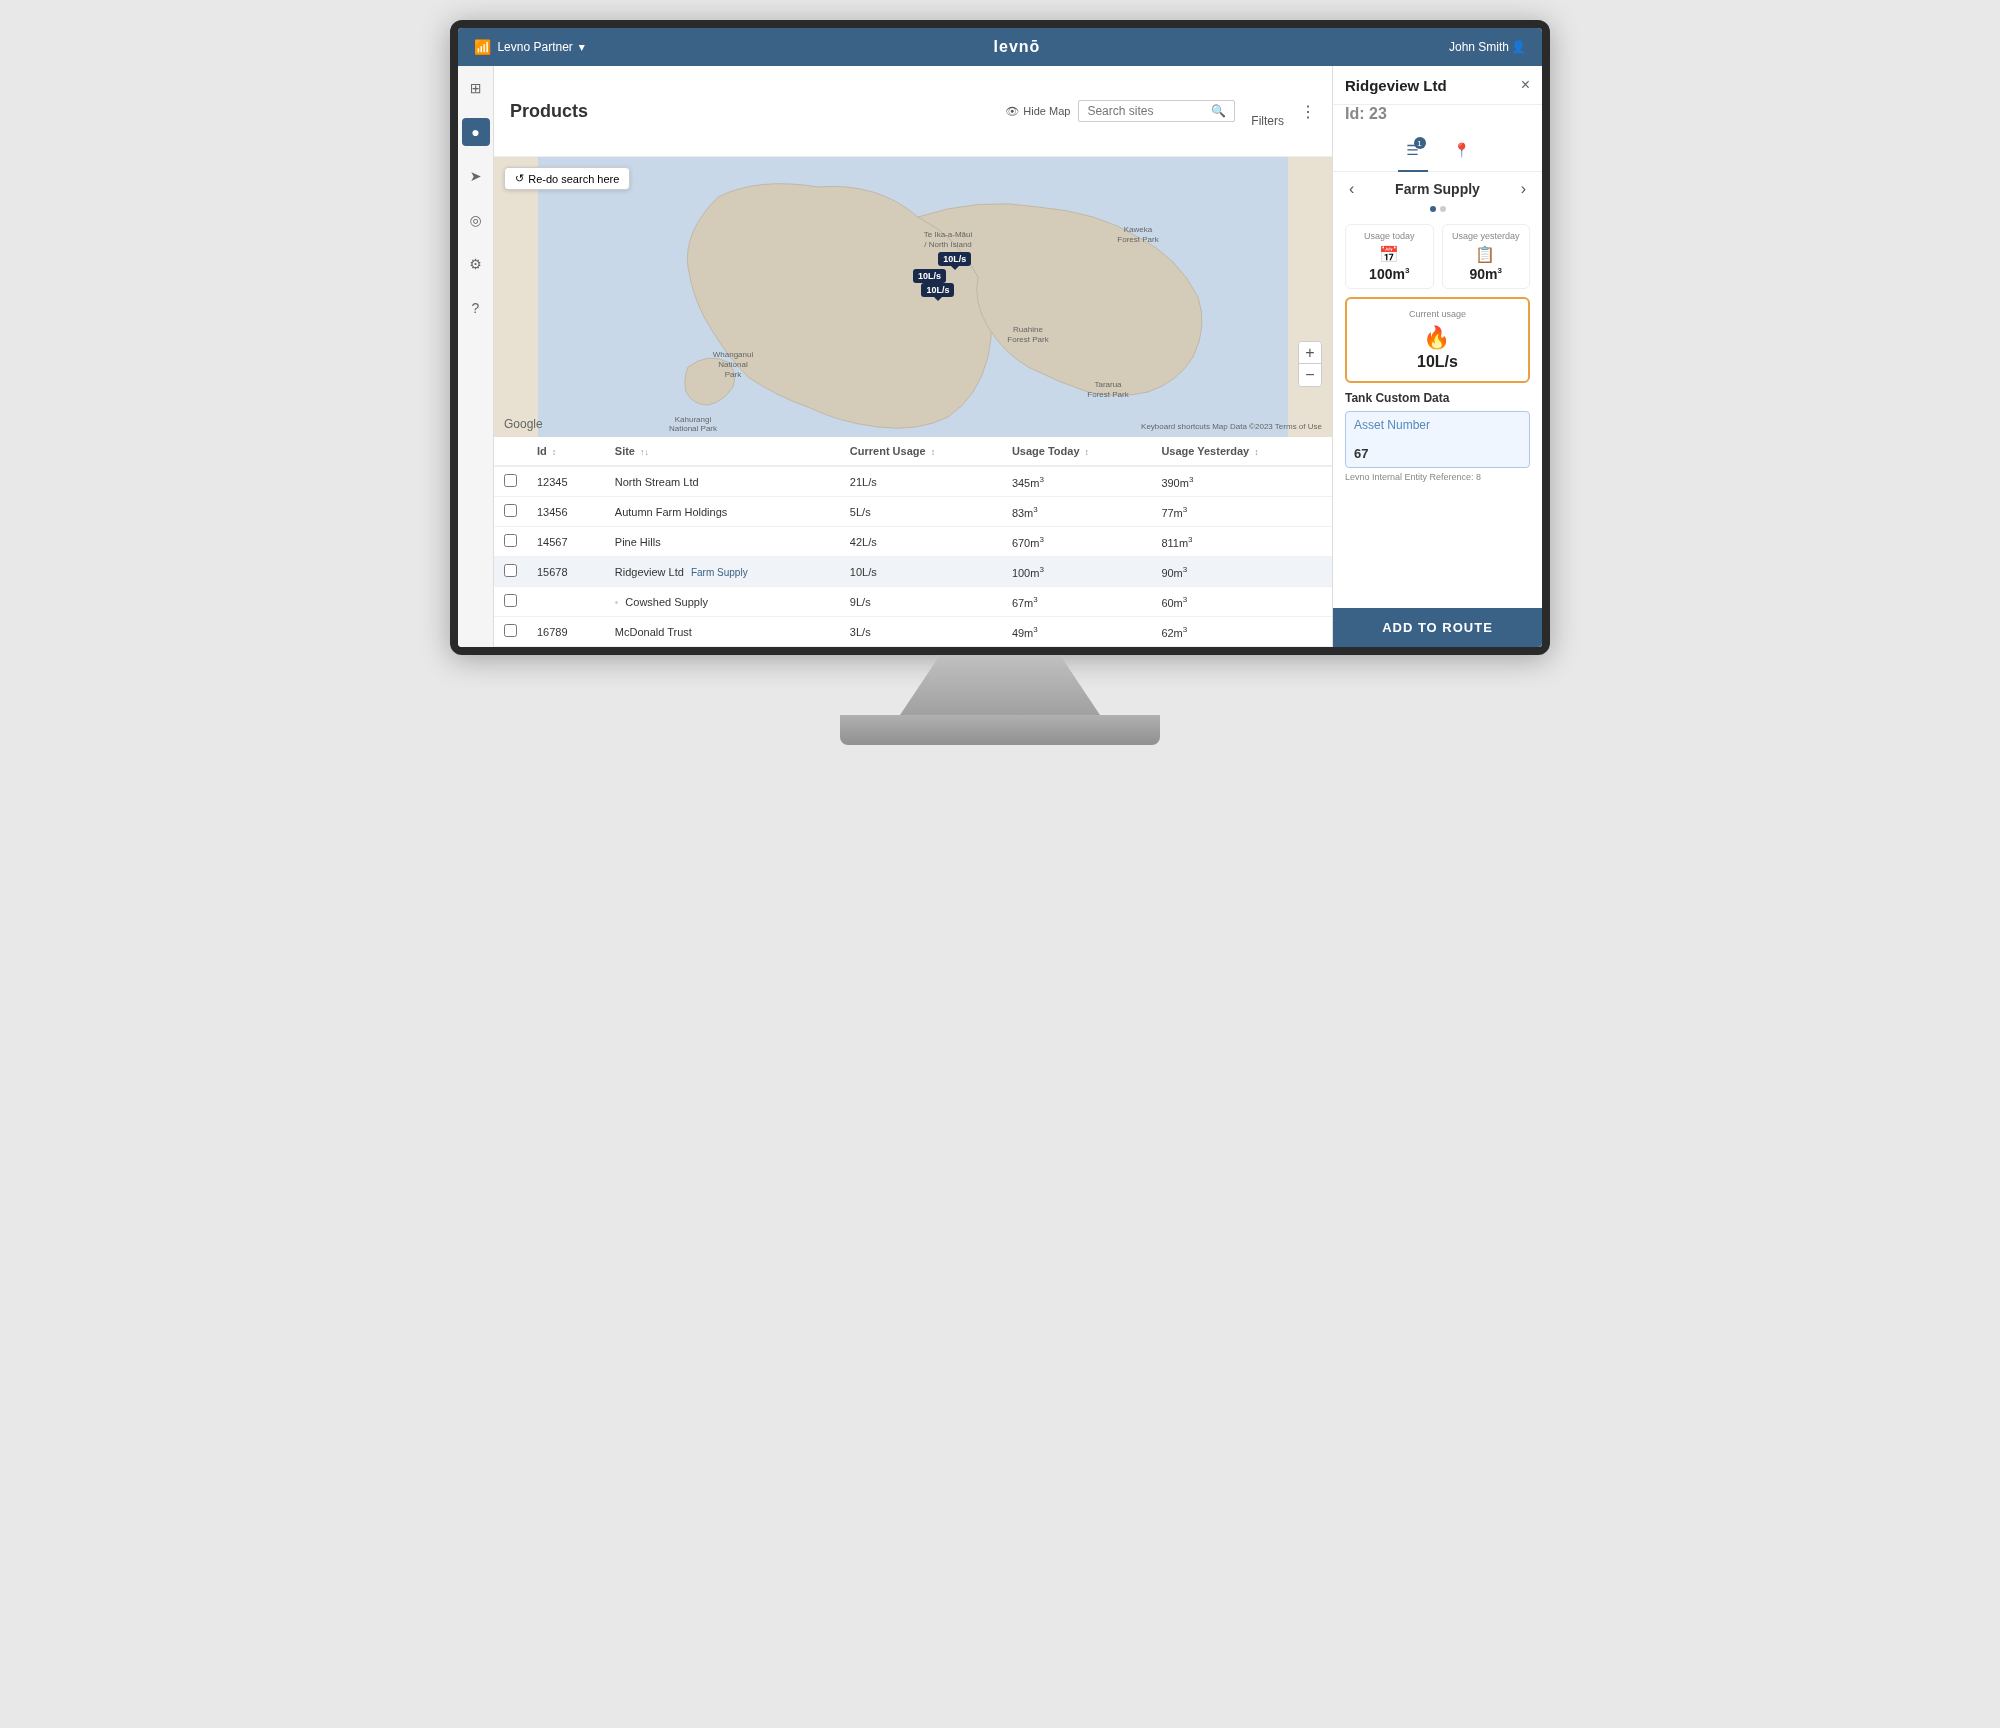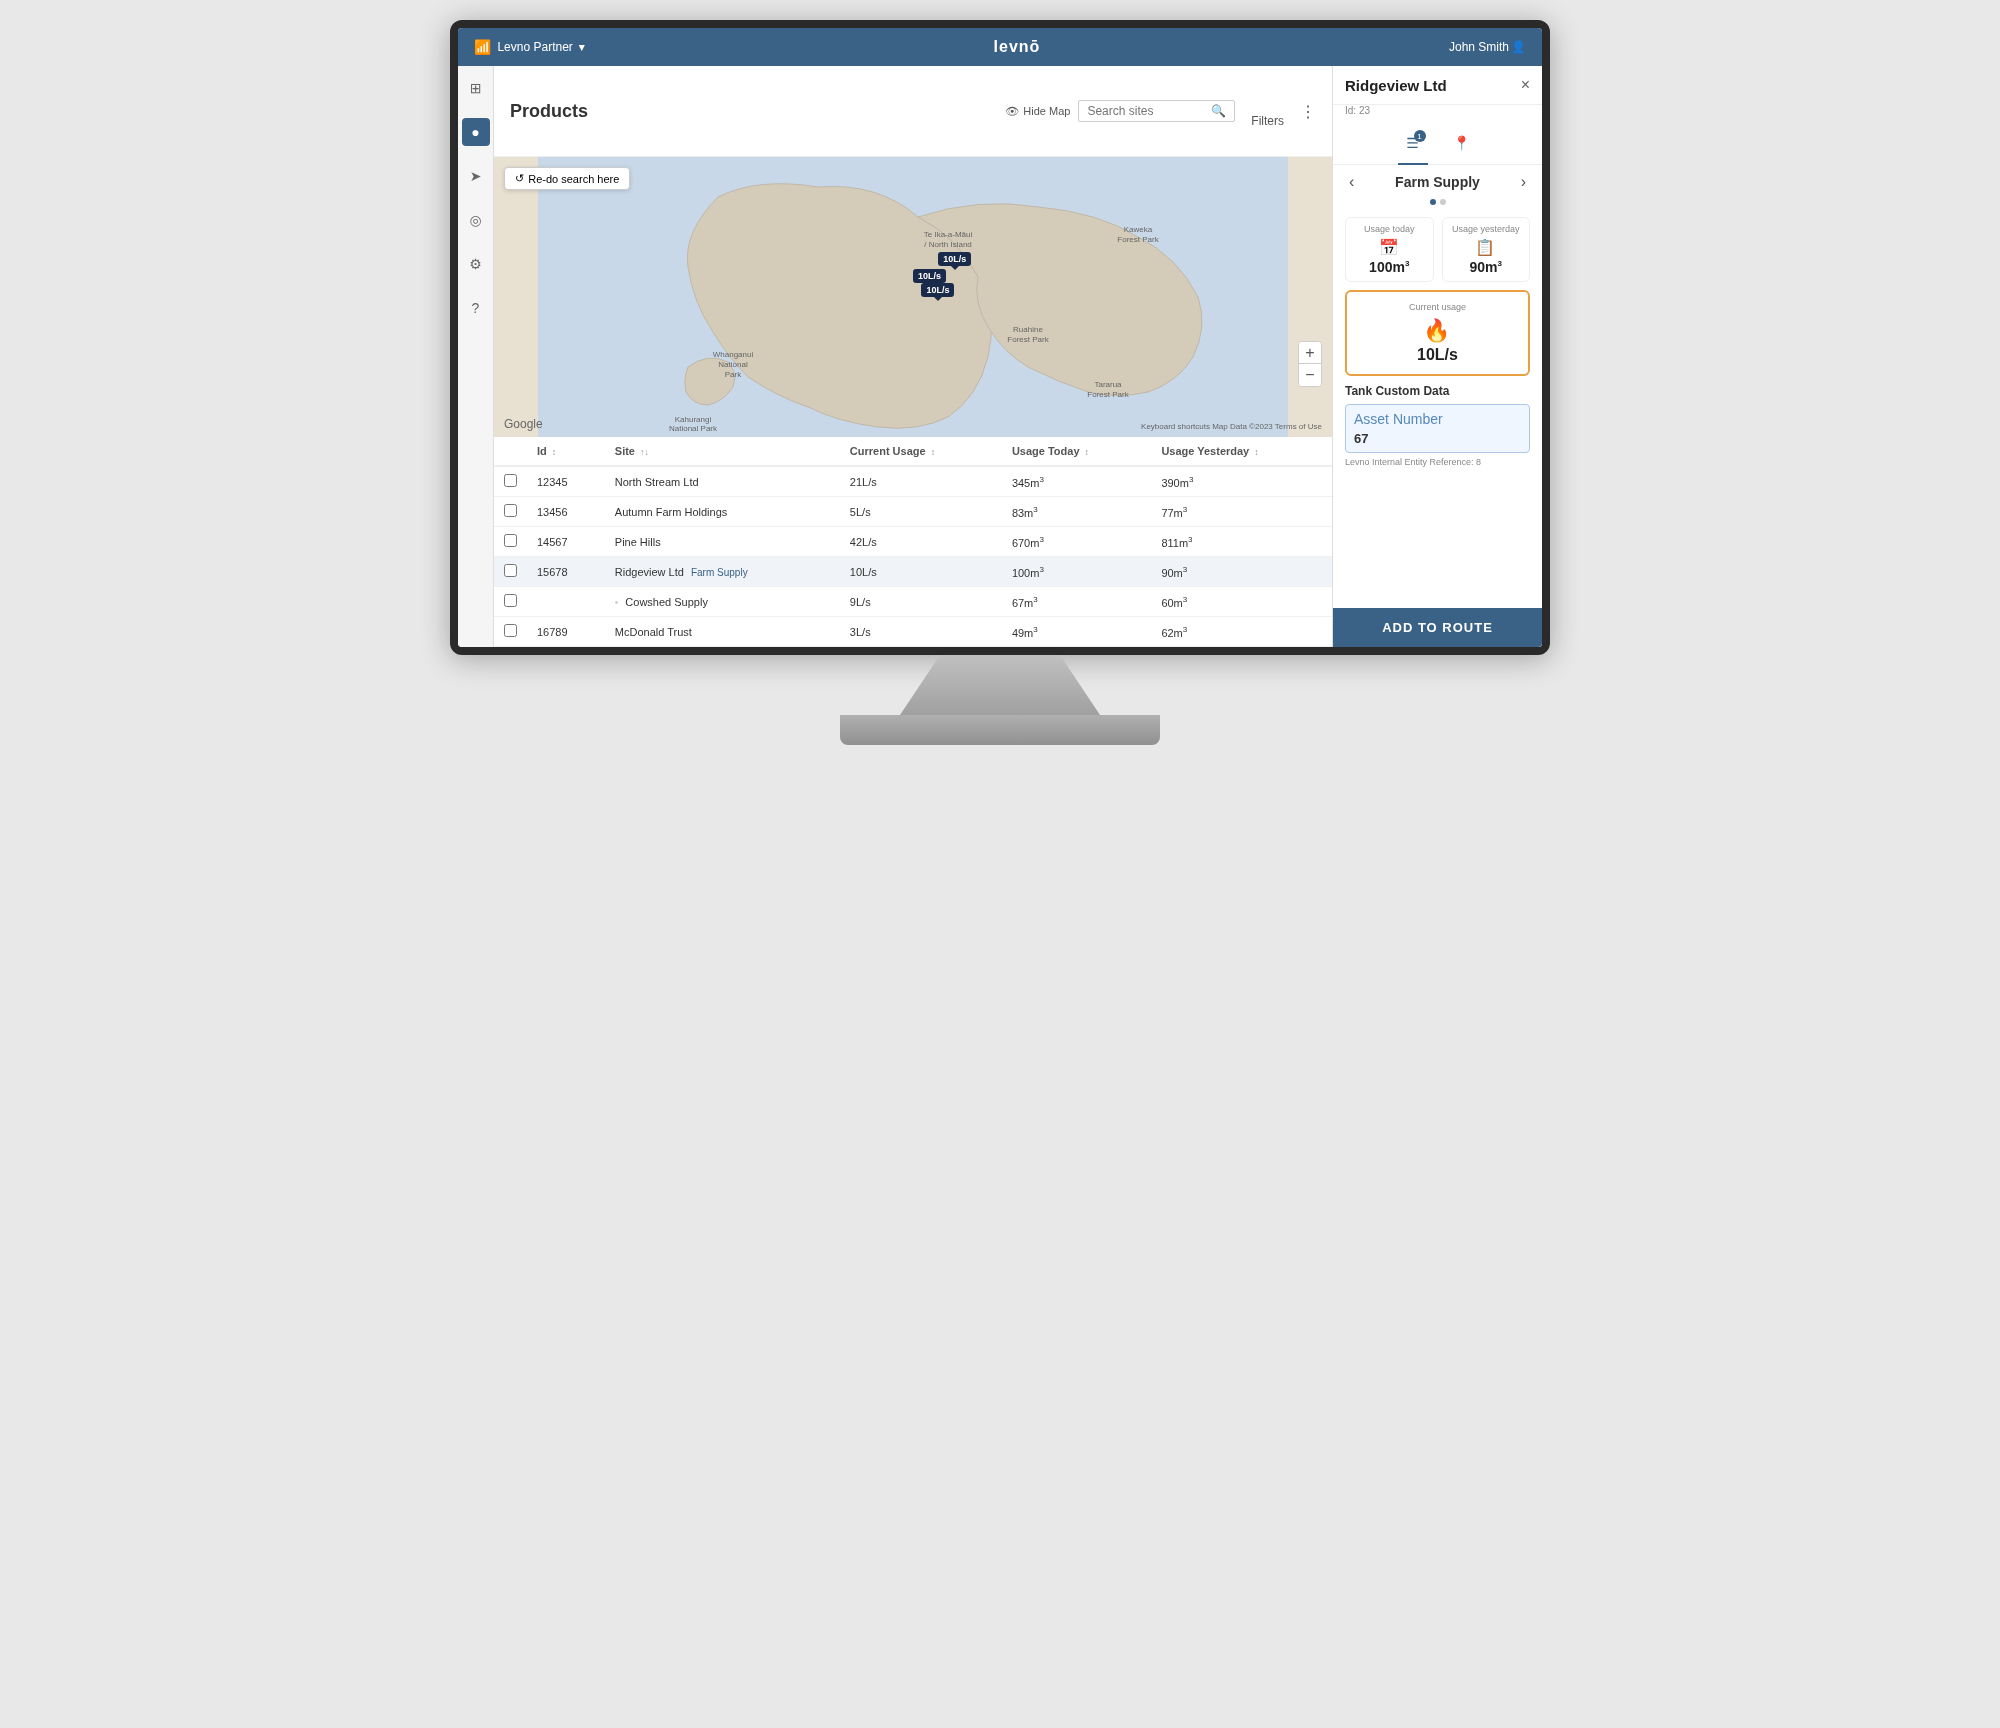--- a/index.html
+++ b/index.html
@@ -364,23 +364,24 @@
       border-bottom: 1px solid #eee;
     }
 
     .panel-title {
       font-size: 15px;
       font-weight: 600;
       color: #222;
     }
 
     .panel-id {
-      font-size: 10px;
+      font-size: 16px;
       color: #888;
       padding: 0 12px 6px;
+      font-weight: bold;
     }
 
     .panel-tabs {
       display: flex;
       justify-content: center;
       gap: 20px;
       padding: 6px 0;
       border-bottom: 1px solid #eee;
     }
 
@@ -526,23 +527,23 @@
     }
 
     .asset-number-field {
       border: 1px solid #b0c8e8;
       border-radius: 4px;
       padding: 6px 8px;
       background: #f0f6ff;
     }
 
     .asset-label {
-      font-size: 14px;
+      font-size: 12px;
       color: #5588bb;
-      margin-bottom: 4px;
+      margin-bottom: 14px;
     }
 
     .asset-value {
       font-size: 13px;
       font-weight: 600;
       color: #333;
     }
 
     .internal-ref {
       font-size: 9px;

